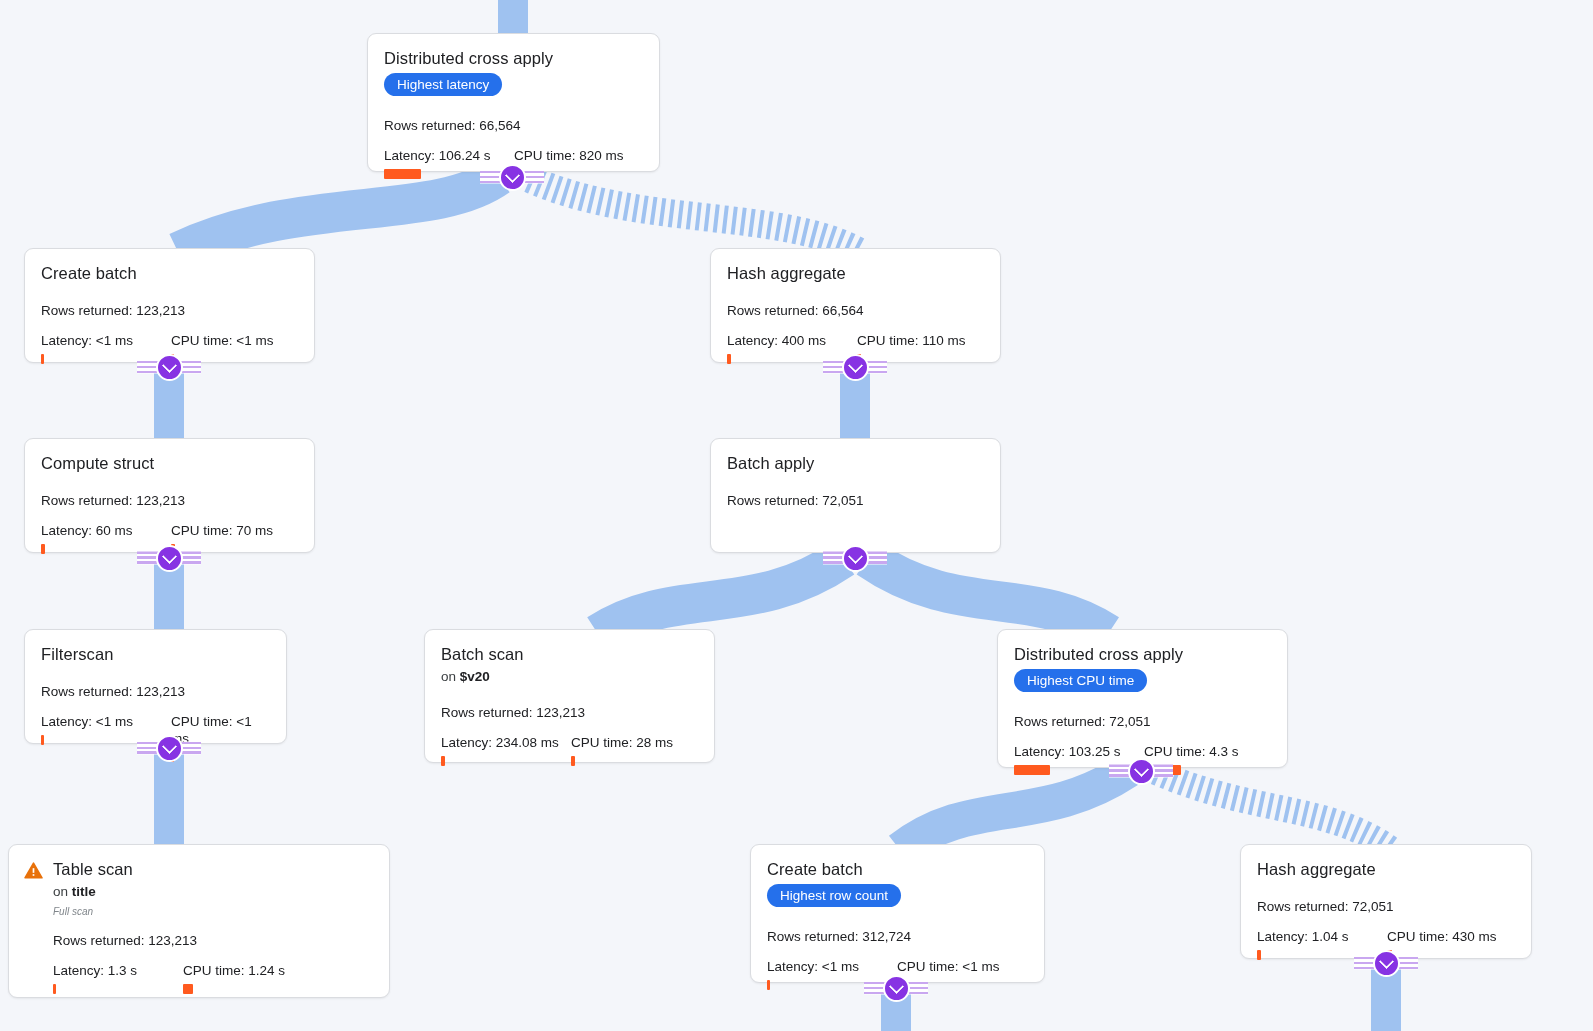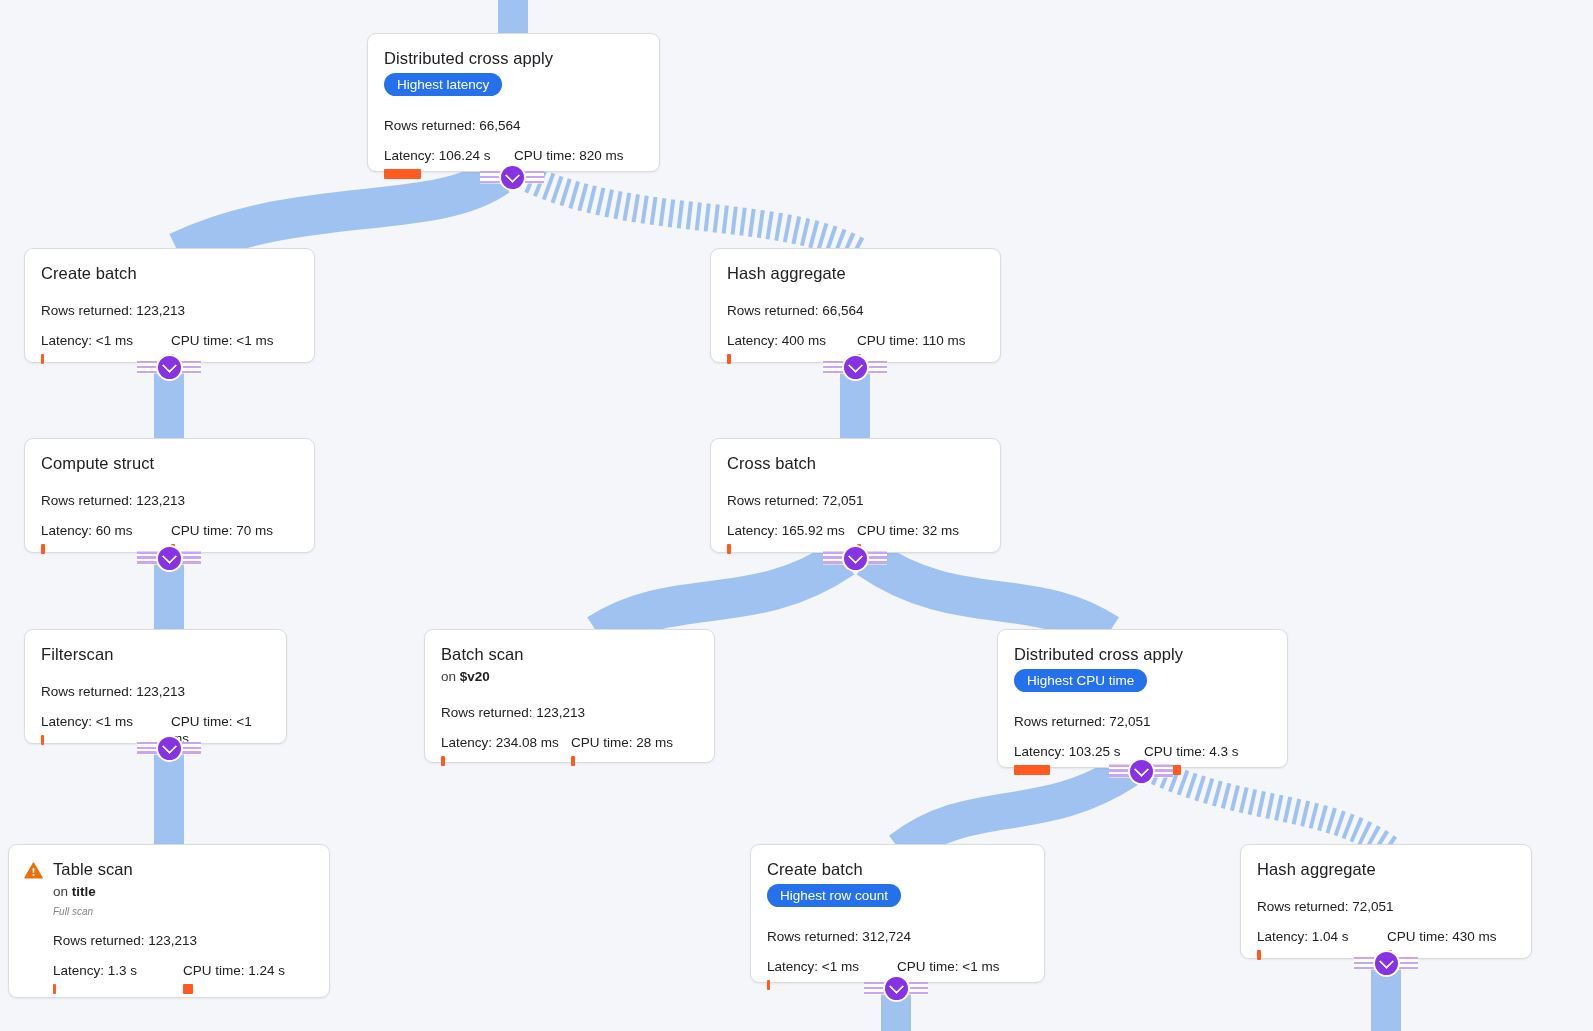--- a/index.html
+++ b/index.html
@@ -139,32 +139,22 @@
           <div class="mbar" style="width: 4px;"></div>
         </div>
       <div class="metric">
           <div class="mlabel">CPU time: 70 ms</div>
           <div class="mbar" style="width: 4px;"></div>
         </div>
     </div>
   </div>
 
   <div class="node" style="left:710px;top:438px;width:291px;height:115px;">
-    <div class="title">Cross batch</div>
+    <div class="title">Batch apply</div>
     <div class="rows">Rows returned: 72,051</div>
-    <div class="metrics">
-      <div class="metric">
-          <div class="mlabel">Latency: 165.92 ms</div>
-          <div class="mbar" style="width: 4px;"></div>
-        </div>
-      <div class="metric">
-          <div class="mlabel">CPU time: 32 ms</div>
-          <div class="mbar" style="width: 4px;"></div>
-        </div>
-    </div>
   </div>
 
   <div class="node" style="left:24px;top:629px;width:263px;height:115px;">
     <div class="title">Filterscan</div>
     <div class="rows">Rows returned: 123,213</div>
     <div class="metrics">
       <div class="metric">
           <div class="mlabel">Latency: &lt;1 ms</div>
           <div class="mbar" style="width: 3px;"></div>
         </div>
@@ -200,21 +190,21 @@
           <div class="mlabel">Latency: 103.25 s</div>
           <div class="mbar" style="width: 36px;"></div>
         </div>
       <div class="metric">
           <div class="mlabel">CPU time: 4.3 s</div>
           <div class="mbar" style="width: 37px;"></div>
         </div>
     </div>
   </div>
 
-  <div class="node node-warn" style="left:8px;top:844px;width:322px;height:154px;">
+  <div class="node node-warn" style="left:8px;top:844px;width:382px;height:154px;">
     <span class="warnicon">
       <svg width="19" height="17" viewBox="0 0 24 22">
         <path d="M12 1.5 L23 20.5 H1 Z" fill="#E8710A" stroke="#E8710A" stroke-width="2" stroke-linejoin="round"></path>
         <rect x="10.9" y="8" width="2.2" height="6" fill="#fff"></rect>
         <rect x="10.9" y="15.7" width="2.2" height="2.2" fill="#fff"></rect>
       </svg>
     </span>
     <div class="inner">
       <div class="title">Table scan</div>
       <div class="online"><span>on</span> <span class="tgt">title</span></div>

